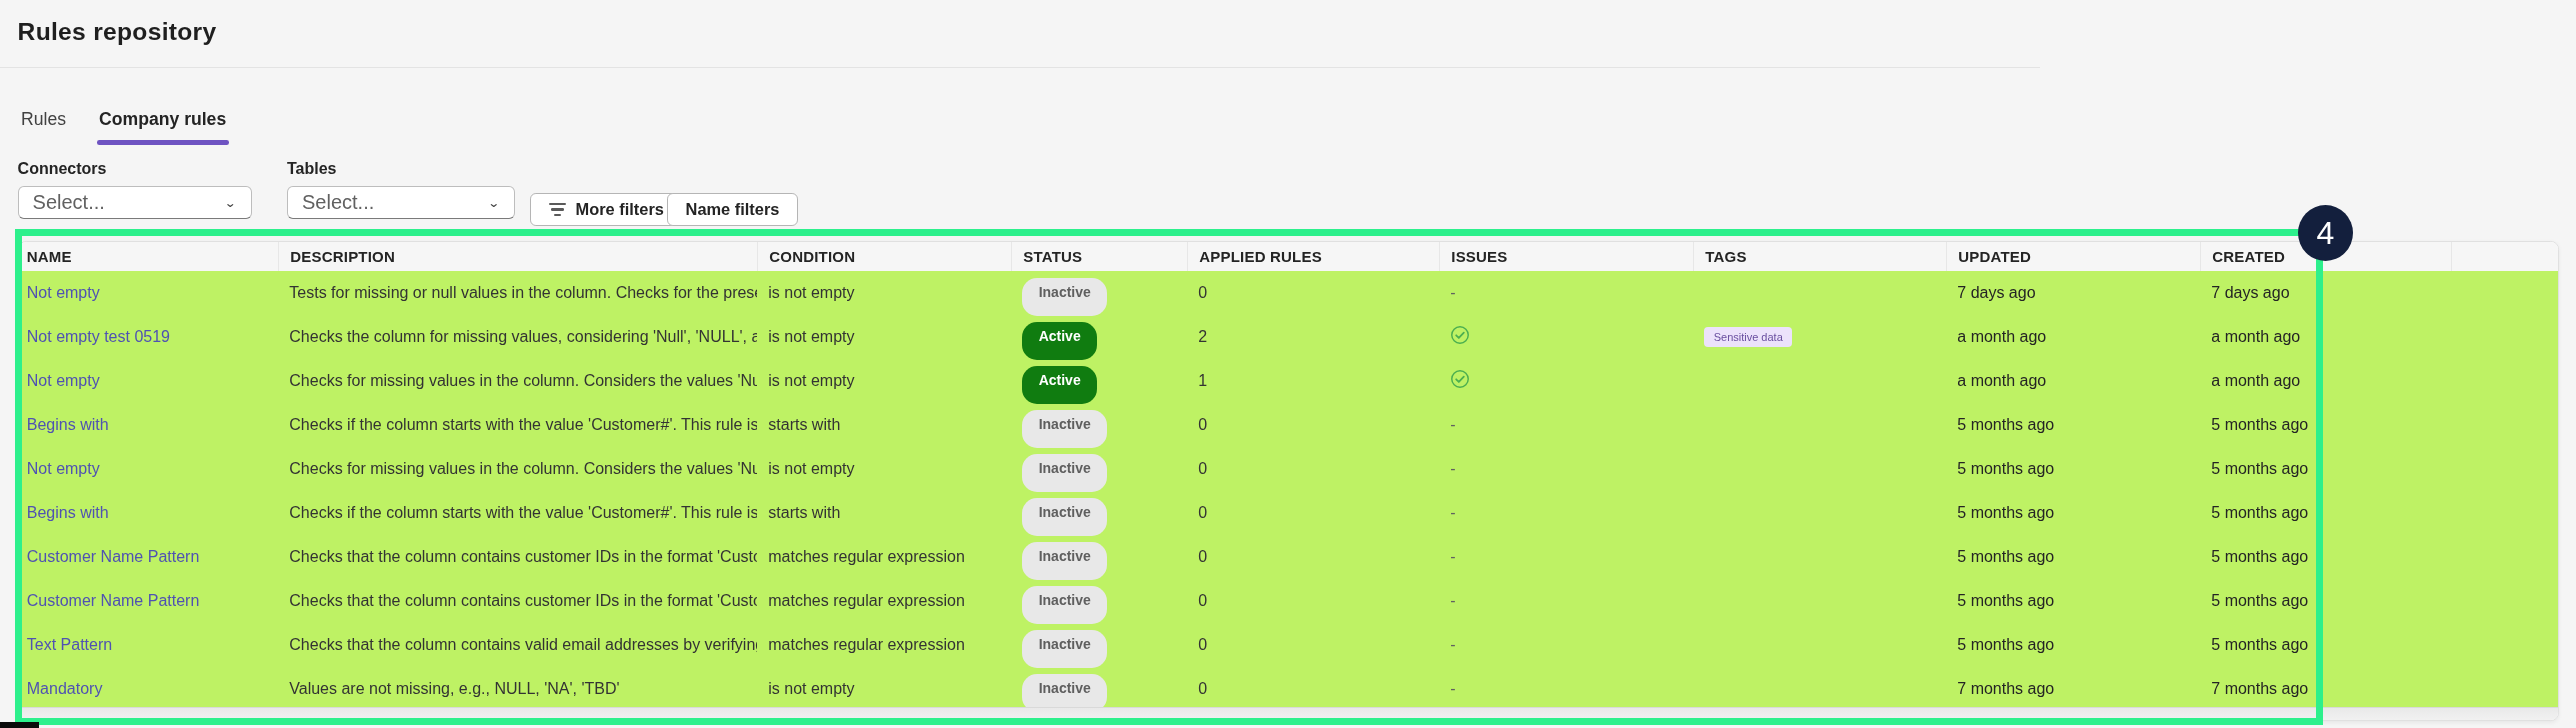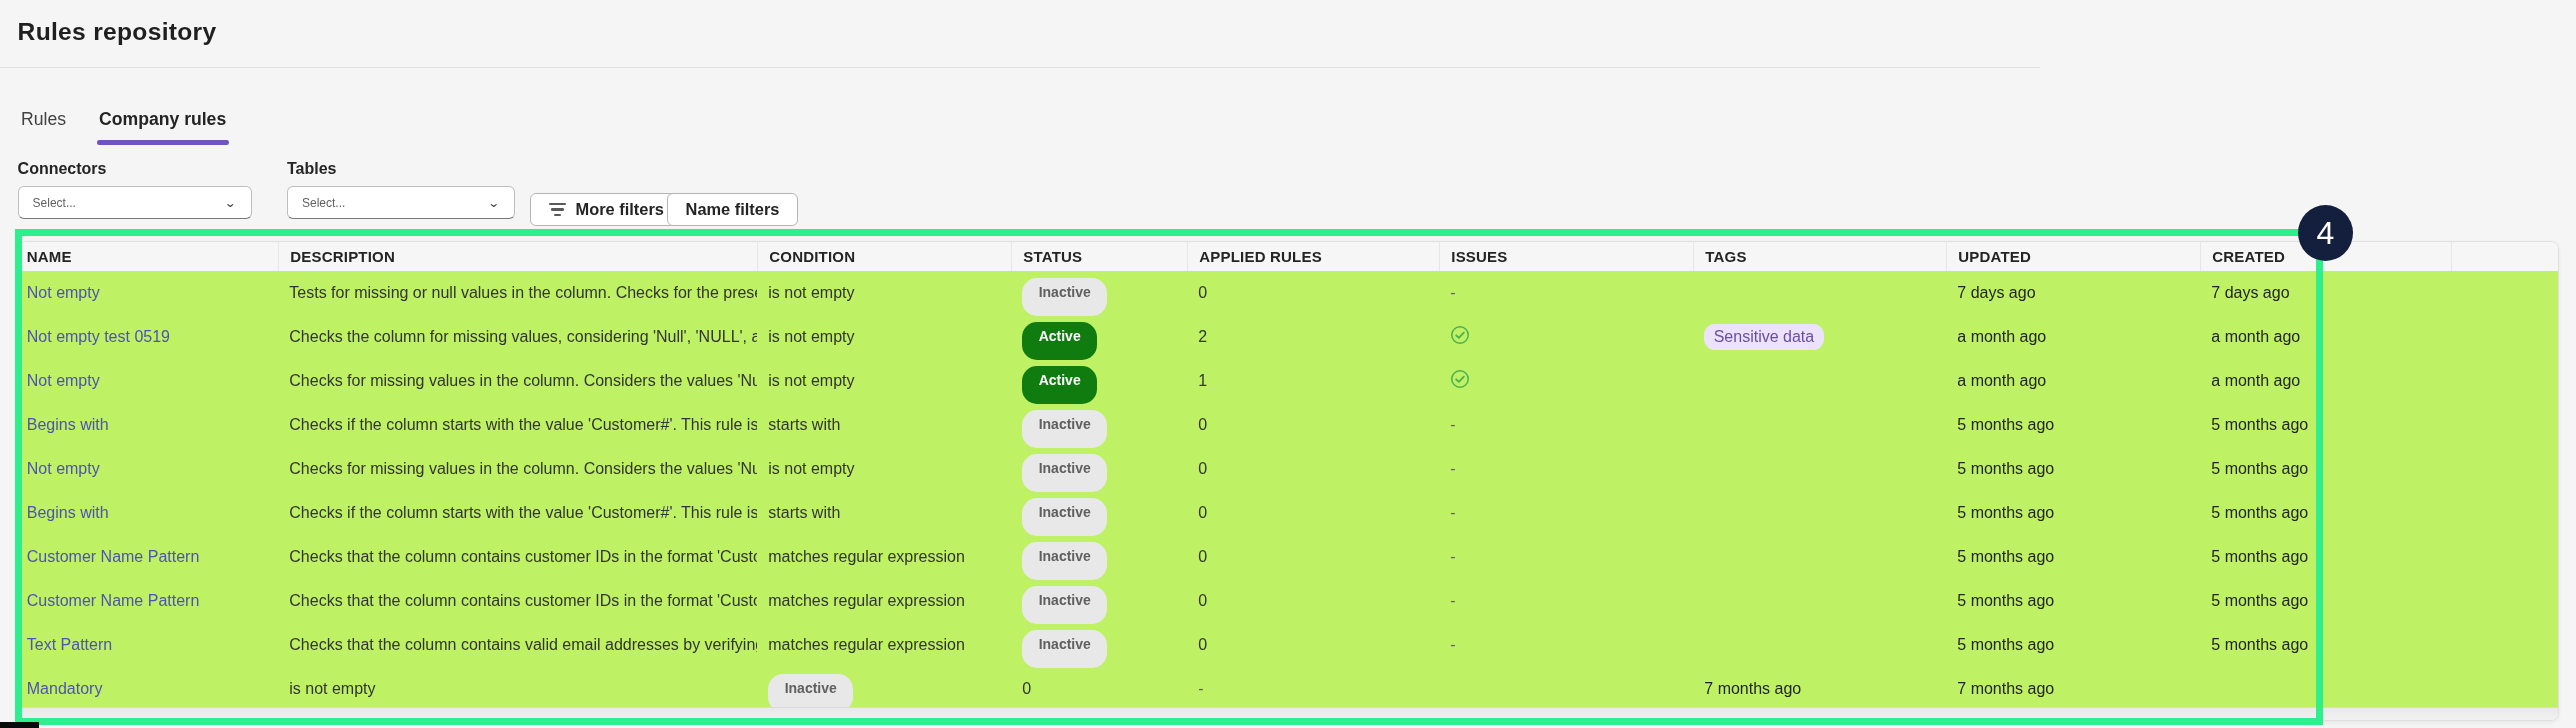--- a/index.html
+++ b/index.html
@@ -18,21 +18,21 @@
   .tab{position:relative;font-size:17.6px;color:#424242;padding:5.9px 3.5px 15px 3.5px;cursor:pointer;}
   .tab.selected{font-weight:700;color:#242424;}
   .tab.selected::after{content:"";position:absolute;left:1.2px;right:1.2px;bottom:0;height:4.7px;border-radius:2.3px;
     background:var(--accent_purple,#6e53c1);}
   
   .filter-group{position:absolute;top:160px;}
   .filter-label{font-size:16px;font-weight:600;color:#242424;margin-bottom:8.2px;}
   .combo{width:234px;height:33px;background:#fff;border:1.2px solid #bdbdbd;border-bottom:1.8px solid #7a7a7a;
     border-radius:5.9px;display:flex;align-items:center;justify-content:space-between;
     padding:0 14px;box-sizing:border-box;cursor:pointer;}
-  .combo .placeholder{font-size:12px;color:#616161;}
+  .combo .placeholder{font-size:20px;color:#616161;}
   .chevron{font-size:15px;color:#424242;transform:scaleY(0.8);}
   .btn{position:absolute;top:193px;height:33px;background:#fff;border:1.2px solid #b5b5b5;border-radius:5.9px;
     display:flex;align-items:center;justify-content:center;gap:9.4px;padding:0 17.6px;box-sizing:border-box;
     font-size:16.4px;font-weight:600;color:#242424;cursor:pointer;}
   .filter-icon{display:inline-flex;flex-direction:column;gap:3.5px;align-items:center;}
   .filter-icon i{display:block;height:2.3px;border-radius:1.2px;background:#5a5a5a;}
   .filter-icon i:nth-child(1){width:17.6px;}
   .filter-icon i:nth-child(2){width:12.3px;}
   .filter-icon i:nth-child(3){width:7px;}
   
@@ -49,22 +49,22 @@
     height:44px;align-items:center;background:#bef264;}
   .cell{padding-left:11.7px;font-size:16px;color:#333;white-space:nowrap;overflow:hidden;}
   .c-name{padding-left:8.2px;color:var(--link,#4f52b2);cursor:pointer;}
   .c-dates{color:#242424;}
   .status-pill{display:inline-block;height:38px;line-height:28px;padding:0 16.4px;border-radius:15px;
     font-size:14px;font-weight:600;margin-top:8px;}
   .status-pill.inactive{background:var(--inactive_gray_bg,#e8e8e8);color:var(--inactive_gray_text,#5f5f5f);}
   .status-pill.active{background:var(--active_green,#107c10);color:#fff;font-weight:700;}
   .dash{color:#616161;}
   .check-icon{display:inline-block;vertical-align:middle;}
-  .tag-pill{display:inline-block;padding:4.1px 9.4px;border-radius:11px;background:var(--tag_bg,#ece2fb);
-    color:var(--tag_text,#6a4fa0);font-size:16px;font-weight:500;}
+  .tag-pill{display:inline-block;padding:4.1px 9.4px;border-radius:4px;background:var(--tag_bg,#ece2fb);
+    color:var(--tag_text,#6a4fa0);font-size:11px;font-weight:500;}
   .scroll-strip{position:absolute;left:0;bottom:0;width:100%;height:11.7px;
     background:linear-gradient(#e9e9e9,#f1f1f1);border-top:0.6px solid #d9d9d9;cursor:pointer;}
   
   .annotation-box{position:absolute;left:15px;top:229px;width:2294px;height:482px;
     border:7px solid var(--annotation_green,#2df08c);z-index:50;pointer-events:none;}
   .annotation-badge{position:absolute;left:2298px;top:205px;width:55px;height:56px;border-radius:50%;
     background:var(--badge_navy,#131f3d);color:#fff;display:flex;align-items:center;justify-content:center;
     font-size:32px;z-index:60;}
   .corner-mark{position:absolute;left:0;top:722px;width:39px;height:5.9px;background:#0a0a0a;z-index:70;}
 </style>
@@ -305,20 +305,21 @@
     <div class="cell c-tags">
       
     </div>
     <div class="cell c-dates c-updated">5 months ago</div>
     <div class="cell c-dates c-created">5 months ago</div>
     <div class="cell"></div>
   </div>
 
   <div class="t-row">
     <div class="cell c-name">Mandatory</div>
+    <div class="cell c-desc">Values are not missing, e.g., NULL, 'NA', 'TBD'</div>
     <div class="cell c-cond">is not empty</div>
     <div class="cell">
       <span class="status-pill inactive">Inactive</span>
     </div>
     <div class="cell c-applied">0</div>
     <div class="cell c-issues">
       
       <span class="dash">-</span>
     </div>
     <div class="cell c-tags">

